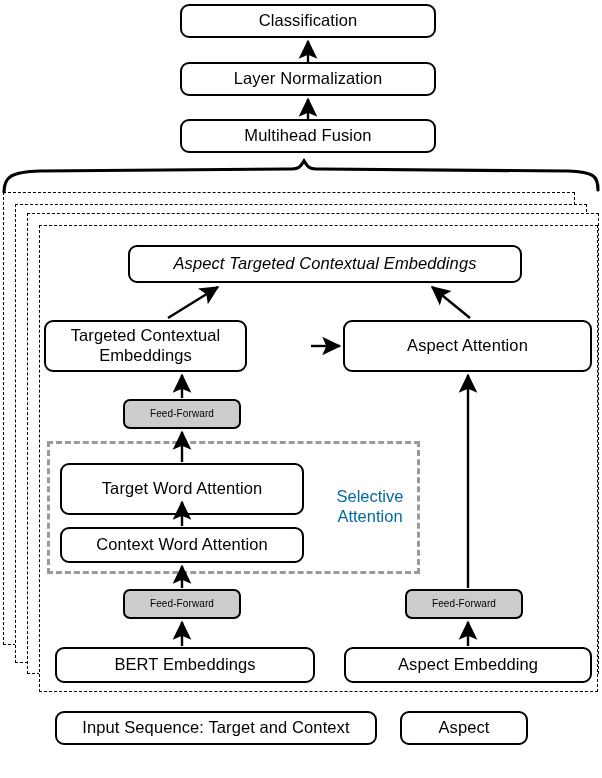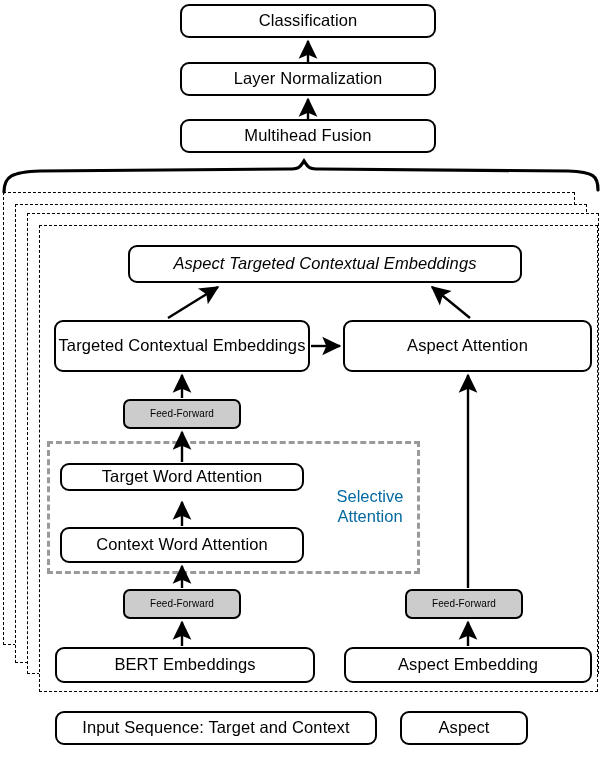--- a/index.html
+++ b/index.html
@@ -87,33 +87,33 @@
   <div class="selgroup" style="left:47px;top:441px;width:373px;height:133px;"></div>
   <div class="selgroup-label" style="left:318px;top:487px;width:104px;">
     <div>Selective</div>
     <div>Attention</div>
   </div>
 
   <div class="node" style="left:128px;top:245px;width:394px;height:38px;font-style:italic;">
     <span>Aspect Targeted Contextual Embeddings</span>
   </div>
 
-  <div class="node two-line" style="left:54px;top:320px;width:256px;height:52px;">
+  <div class="node two-line" style="left:44px;top:320px;width:203px;height:52px;">
     <span>Targeted Contextual Embeddings</span>
   </div>
 
   <div class="node" style="left:343px;top:320px;width:249px;height:52px;">
     <span>Aspect Attention</span>
   </div>
 
   <div class="node ff" style="left:123px;top:399px;width:118px;height:30px;">
     <span>Feed-Forward</span>
   </div>
 
-  <div class="node" style="left:60px;top:463px;width:244px;height:28px;">
+  <div class="node" style="left:60px;top:463px;width:244px;height:52px;">
     <span>Target Word Attention</span>
   </div>
 
   <div class="node" style="left:60px;top:527px;width:244px;height:36px;">
     <span>Context Word Attention</span>
   </div>
 
   <div class="node ff" style="left:123px;top:589px;width:118px;height:30px;">
     <span>Feed-Forward</span>
   </div>

